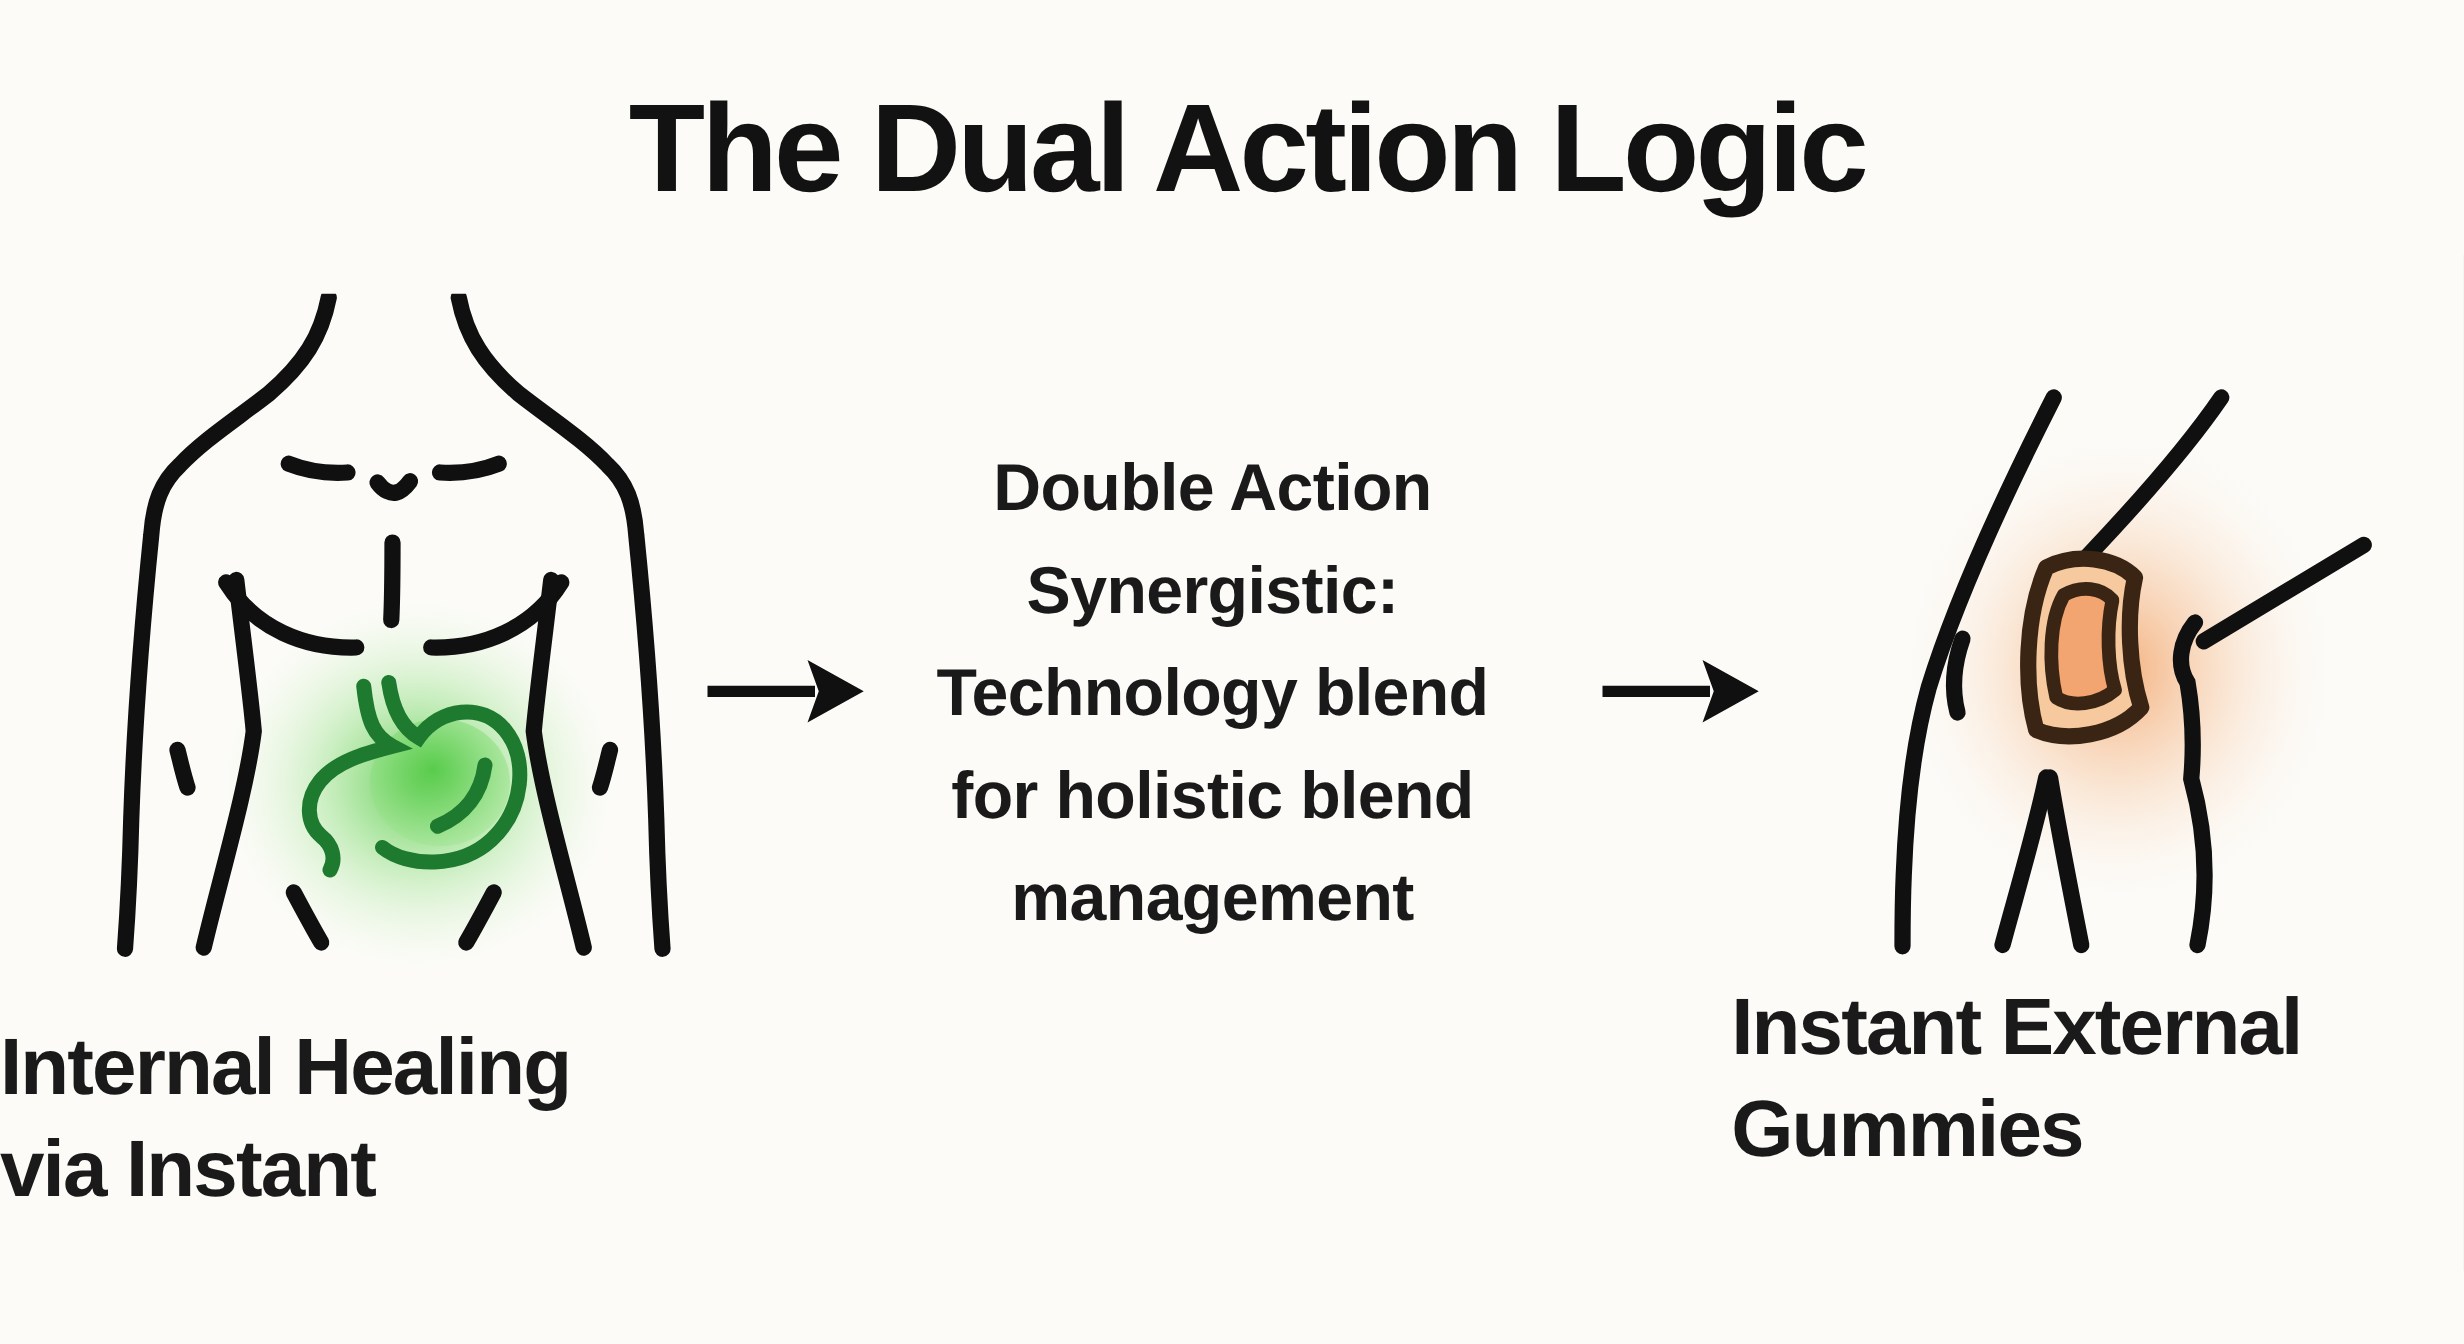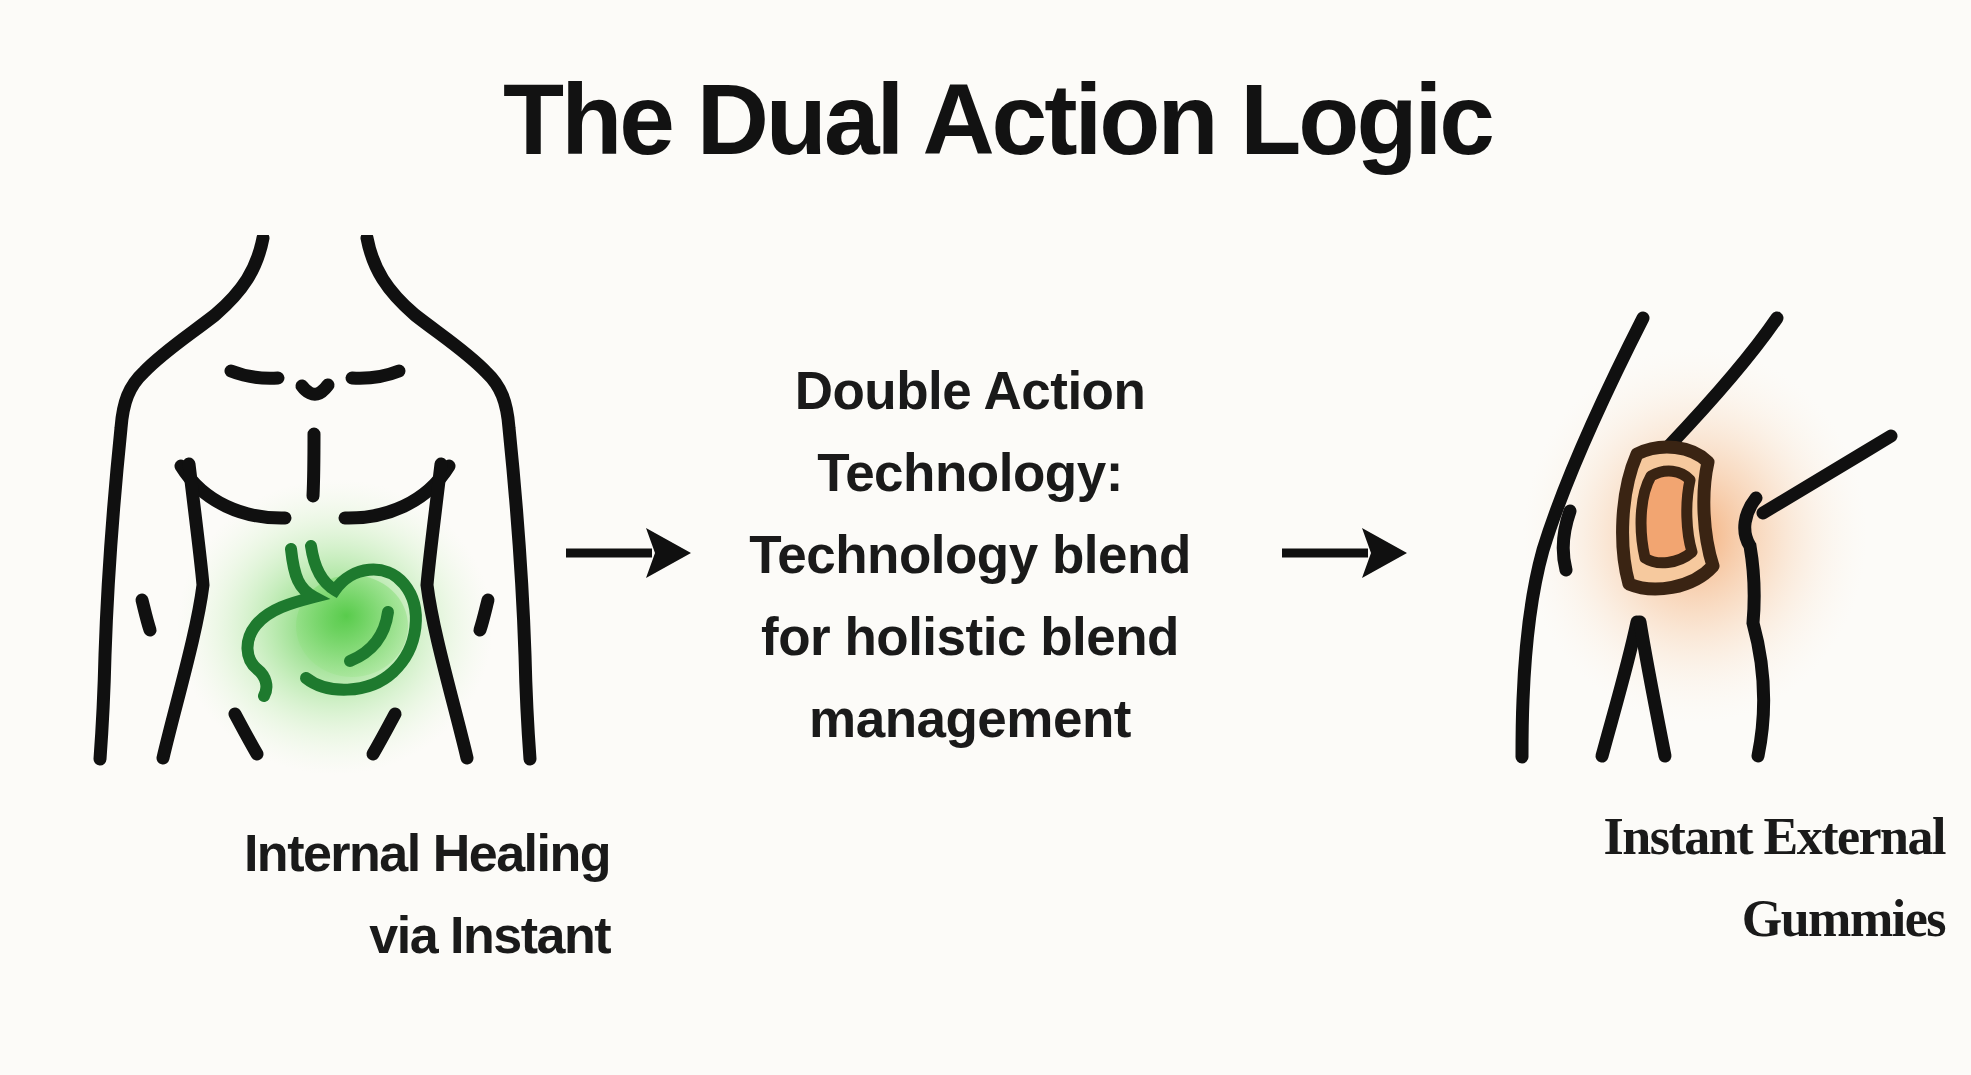--- a/index.html
+++ b/index.html
@@ -16,25 +16,25 @@
   }
   .fig{position:absolute;}
   .fig-left{left:85px;top:235px;width:460px;height:580px;}
   .fig-right{left:1500px;top:235px;width:410px;height:580px;}
   .center-text{
     position:absolute;left:620px;top:350px;width:700px;
     text-align:center;font-size:53px;font-weight:bold;letter-spacing:-0.5px;
     line-height:82px;color:#1a1a1a;
   }
   .caption{
-    position:absolute;text-align:right;font-size:52px;font-weight:bold;
+    position:absolute;text-align:left;font-size:64px;font-weight:bold;
     letter-spacing:-1.5px;line-height:82px;color:#1a1a1a;
   }
   .caption-left{left:0;top:812px;width:610px;}
-  .caption-right{left:1385px;top:796px;width:560px;font-family:Liberation Serif, serif;}
+  .caption-right{left:1385px;top:780px;width:560px;}
   .arrow{position:absolute;width:135px;height:64px;}
   .arrow-left{left:560px;top:521px;}
   .arrow-right{left:1276px;top:521px;}
 </style>
 </head>
 <body>
 
 <div class="canvas">
 
   <h1 class="title">The Dual Action Logic</h1>
@@ -87,21 +87,21 @@
     <div>via Instant</div>
   </div>
 
   <svg class="arrow arrow-left" viewBox="0 0 135 64">
     <line x1="6" y1="32" x2="92" y2="32" stroke="#101010" stroke-width="9"></line>
     <polygon points="86,7 131,32 86,57 95,32" fill="#101010"></polygon>
   </svg>
 
   <div class="center-text">
     <div>Double Action</div>
-    <div>Technology:</div>
+    <div>Synergistic:</div>
     <div>Technology blend</div>
     <div>for holistic blend</div>
     <div>management</div>
   </div>
 
   <svg class="arrow arrow-right" viewBox="0 0 135 64">
     <line x1="6" y1="32" x2="92" y2="32" stroke="#101010" stroke-width="9"></line>
     <polygon points="86,7 131,32 86,57 95,32" fill="#101010"></polygon>
   </svg>
 

